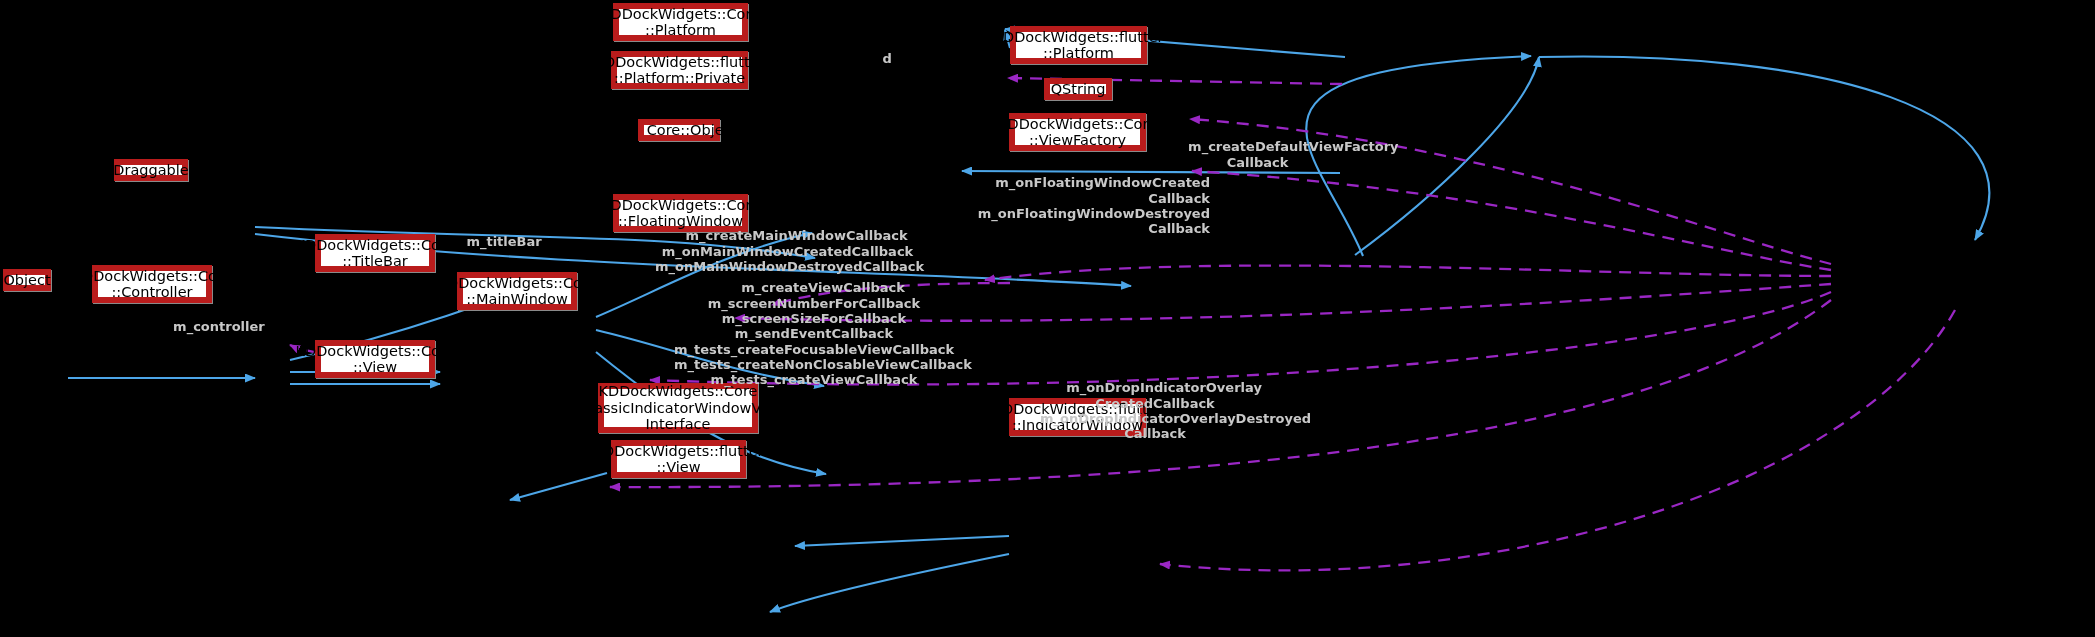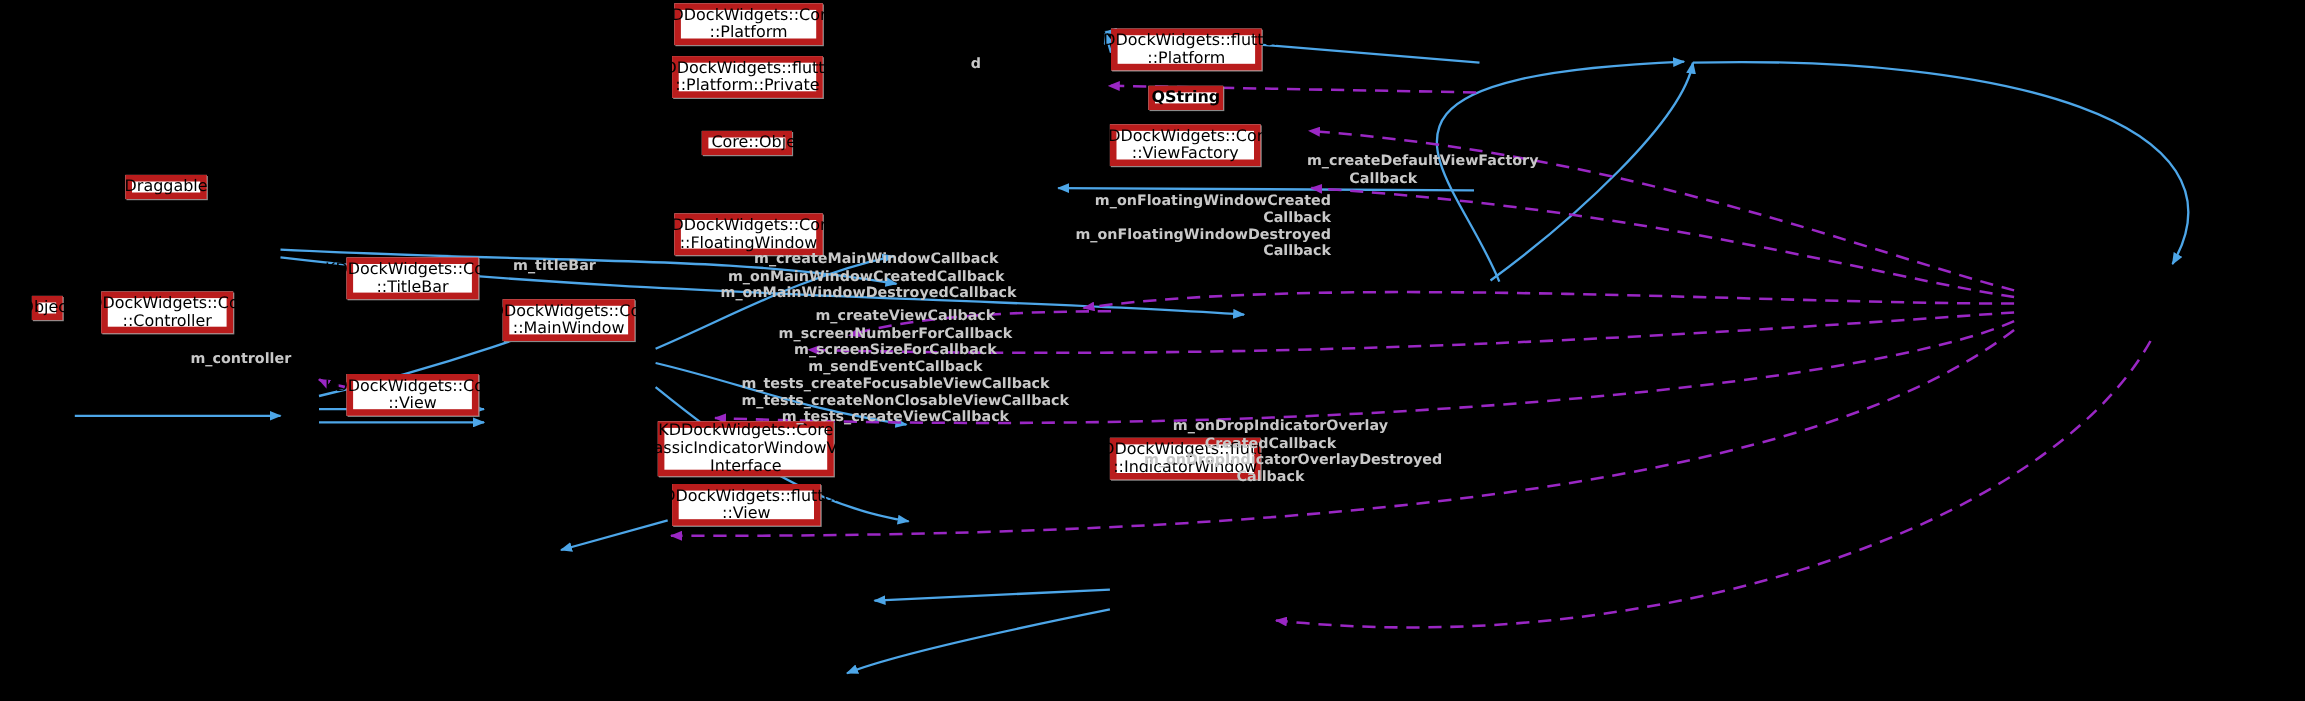--- a/index.html
+++ b/index.html
@@ -77,21 +77,21 @@
   <div class="node" style="left:1010px;top:26px;width:137px;height:38px;">
     <span style="white-space:pre-line">KDDockWidgets::flutter
 ::Platform</span>
   </div>
 
   <div class="node" style="left:611px;top:51px;width:137px;height:38px;">
     <span style="white-space:pre-line">KDDockWidgets::flutter
 ::Platform::Private</span>
   </div>
 
-  <div class="node" style="left:1044px;top:78px;width:68px;height:22px;font-weight:bold;">
+  <div class="node" style="left:1044px;top:78px;width:68px;height:22px;">
     <span style="white-space:pre-line">QString</span>
   </div>
 
   <div class="node" style="left:638px;top:119px;width:82px;height:22px;padding-left:30px;">
     <span style="white-space:pre-line">Core::Object</span>
   </div>
 
   <div class="node" style="left:1009px;top:113px;width:137px;height:38px;">
     <span style="white-space:pre-line">KDDockWidgets::Core
 ::ViewFactory</span>
@@ -105,21 +105,21 @@
     <span style="white-space:pre-line">KDDockWidgets::Core
 ::FloatingWindow</span>
   </div>
 
 
   <div class="node" style="left:315px;top:234px;width:120px;height:38px;">
     <span style="white-space:pre-line">KDDockWidgets::Core
 ::TitleBar</span>
   </div>
 
-  <div class="node" style="left:3px;top:269px;width:28px;height:22px;margin-left:26px;">
+  <div class="node" style="left:3px;top:269px;width:48px;height:22px;">
     <span style="white-space:pre-line">Object</span>
   </div>
 
   <div class="node" style="left:92px;top:265px;width:120px;height:38px;">
     <span style="white-space:pre-line">KDDockWidgets::Core
 ::Controller</span>
   </div>
 
   <div class="node" style="left:457px;top:272px;width:120px;height:38px;">
     <span style="white-space:pre-line">KDDockWidgets::Core

